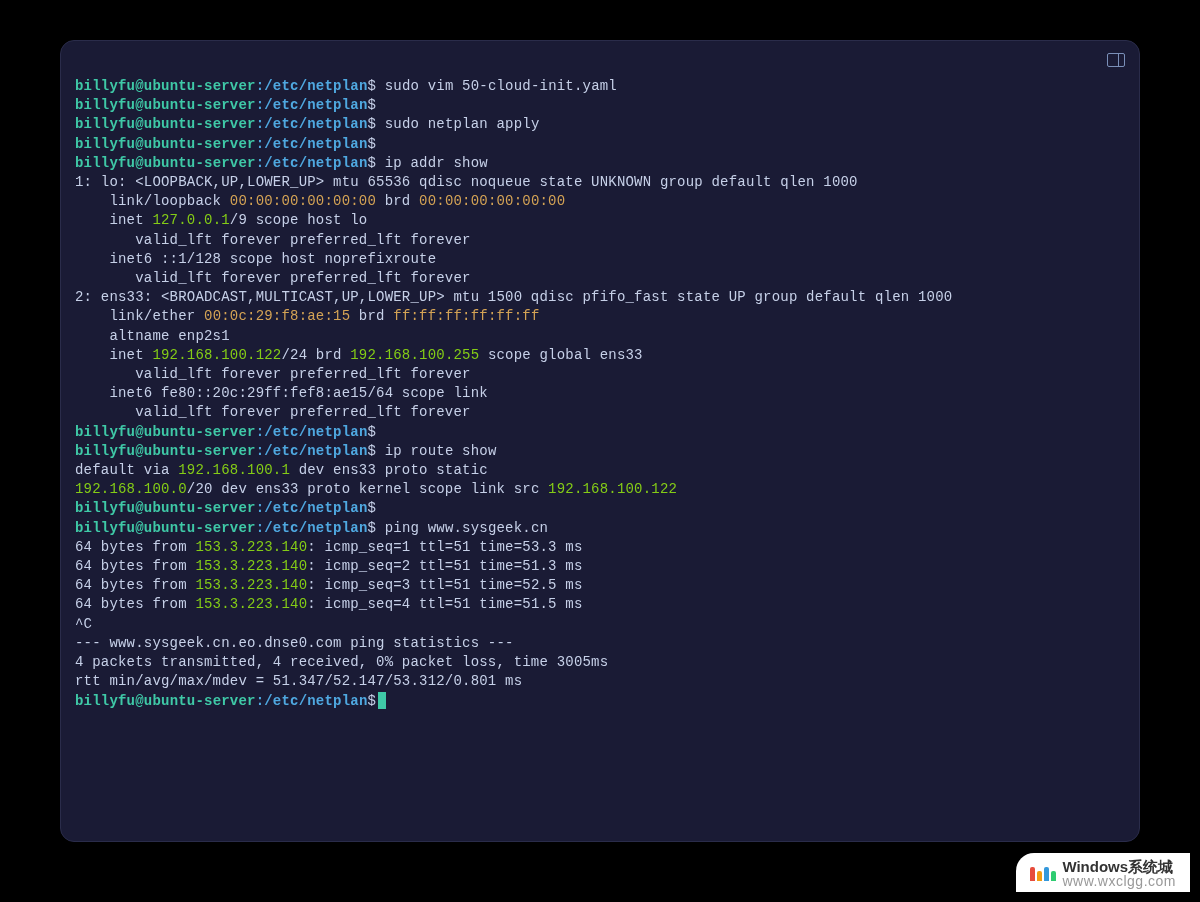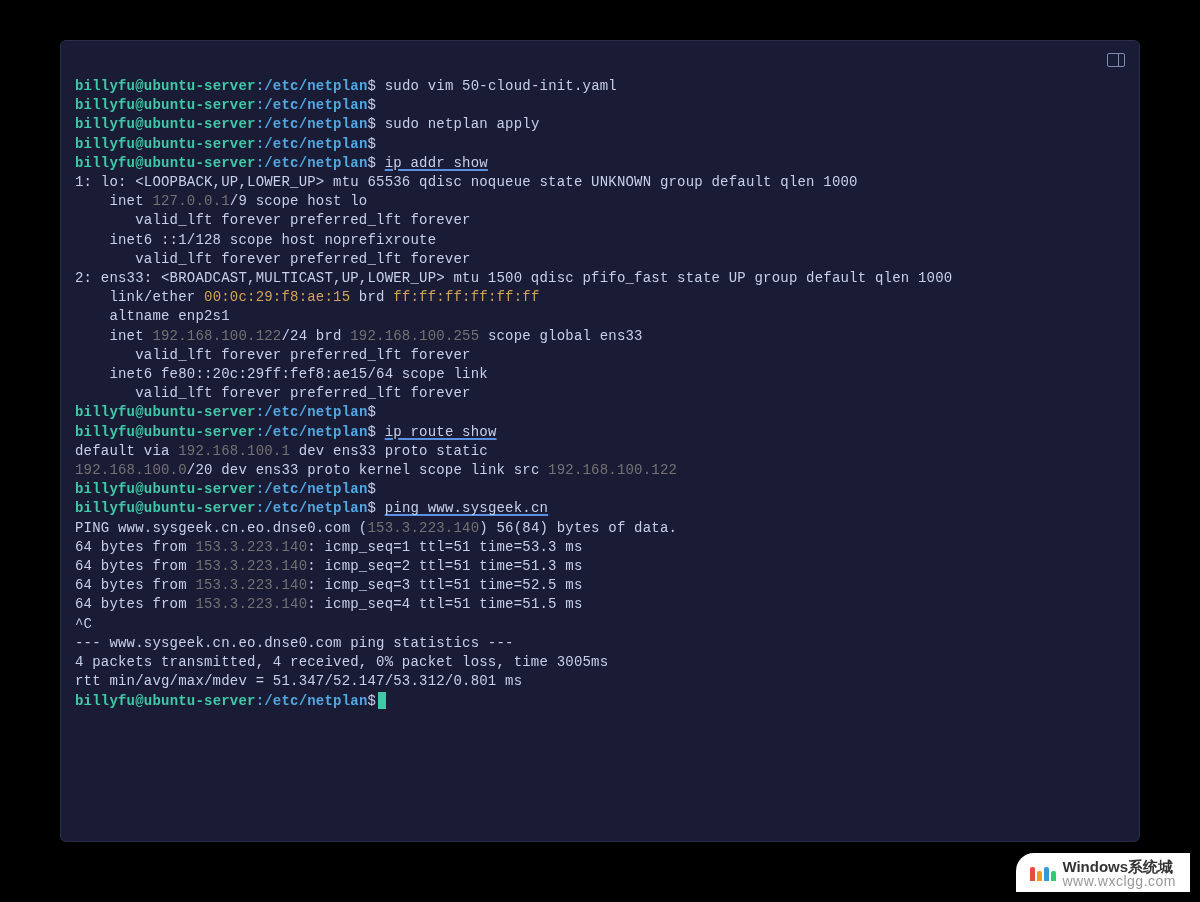--- a/index.html
+++ b/index.html
@@ -12,21 +12,21 @@
       position: relative;
       overflow: hidden;
     }
     .terminal-window {
       position: absolute;
       top: 40px;
       left: 60px;
       right: 60px;
       bottom: 60px;
       background: #1a1b35;
-      border-radius: 6px;
+      border-radius: 14px;
       border: 1px solid #2a2c4a;
       overflow: hidden;
     }
     .window-controls {
       position: absolute;
       top: 12px;
       right: 14px;
       display: flex;
       gap: 6px;
       align-items: center;
@@ -52,23 +52,23 @@
       line-height: 19.2px;
       letter-spacing: 0.2px;
     }
     .line { white-space: pre; }
     .user { color: #3fc9a7; font-weight: bold; }
     .host { color: #3fc9a7; font-weight: bold; }
     .path { color: #4fa8e0; font-weight: bold; }
     .dollar { color: #c6d0e8; }
     .cmd { color: #c6d0e8; }
     .output { color: #c6d0e8; }
-    .ip { color: #737373; text-align: right; }
+    .ip { color: #84cc16; text-align: right; }
     .mac { color: #d4a355; }
-    .underline { text-decoration: underline; text-decoration-color: #5a90e2; text-decoration-thickness: 2px; text-underline-offset: 2px; }
+    .underline { text-decoration-color: #5a90e2; text-decoration-thickness: 2px; text-underline-offset: 2px; }
     .cursor {
       display: inline-block;
       width: 8px;
       height: 17px;
       background: #3fc9a7;
       vertical-align: text-bottom;
       margin-left: 2px;
     }
     .watermark {
       position: absolute;
@@ -101,20 +101,21 @@
 
 <div class="line"><span class="user">billyfu</span><span class="user">@</span><span class="host">ubuntu-server</span><span class="path">:</span><span class="path">/etc/netplan</span><span class="dollar">$</span></div>
 
 <div class="line"><span class="user">billyfu</span><span class="user">@</span><span class="host">ubuntu-server</span><span class="path">:</span><span class="path">/etc/netplan</span><span class="dollar">$</span><span class="cmd"> </span><span class="cmd">sudo netplan apply</span></div>
 
 <div class="line"><span class="user">billyfu</span><span class="user">@</span><span class="host">ubuntu-server</span><span class="path">:</span><span class="path">/etc/netplan</span><span class="dollar">$</span></div>
 
 <div class="line"><span class="user">billyfu</span><span class="user">@</span><span class="host">ubuntu-server</span><span class="path">:</span><span class="path">/etc/netplan</span><span class="dollar">$</span><span class="cmd"> </span><span class="cmd underline">ip addr show</span></div>
 
 <div class="line output">1: lo: &lt;LOOPBACK,UP,LOWER_UP&gt; mtu 65536 qdisc noqueue state UNKNOWN group default qlen 1000</div>
+<div class="line"><span class="output">    link/loopback </span><span class="mac">00:00:00:00:00:00</span><span class="output"> brd </span><span class="mac">00:00:00:00:00:00</span></div>
 <div class="line"><span class="output">    inet </span><span class="ip">127.0.0.1</span><span class="output">/9 scope host lo</span></div>
 <div class="line output">       valid_lft forever preferred_lft forever</div>
 <div class="line output">    inet6 ::1/128 scope host noprefixroute</div>
 <div class="line output">       valid_lft forever preferred_lft forever</div>
 <div class="line output">2: ens33: &lt;BROADCAST,MULTICAST,UP,LOWER_UP&gt; mtu 1500 qdisc pfifo_fast state UP group default qlen 1000</div>
 <div class="line"><span class="output">    link/ether </span><span class="mac">00:0c:29:f8:ae:15</span><span class="output"> brd </span><span class="mac">ff:ff:ff:ff:ff:ff</span></div>
 <div class="line output">    altname enp2s1</div>
 <div class="line"><span class="output">    inet </span><span class="ip">192.168.100.122</span><span class="output">/24 brd </span><span class="ip">192.168.100.255</span><span class="output"> scope global ens33</span></div>
 <div class="line output">       valid_lft forever preferred_lft forever</div>
 <div class="line output">    inet6 fe80::20c:29ff:fef8:ae15/64 scope link</div>
@@ -124,21 +125,20 @@
 
 <div class="line"><span class="user">billyfu</span><span class="user">@</span><span class="host">ubuntu-server</span><span class="path">:</span><span class="path">/etc/netplan</span><span class="dollar">$</span><span class="cmd"> </span><span class="cmd underline">ip route show</span></div>
 
 <div class="line"><span class="output">default via </span><span class="ip">192.168.100.1</span><span class="output"> dev ens33 proto static</span></div>
 <div class="line"><span class="ip">192.168.100.0</span><span class="output">/20 dev ens33 proto kernel scope link src </span><span class="ip">192.168.100.122</span></div>
 
 <div class="line"><span class="user">billyfu</span><span class="user">@</span><span class="host">ubuntu-server</span><span class="path">:</span><span class="path">/etc/netplan</span><span class="dollar">$</span></div>
 
 <div class="line"><span class="user">billyfu</span><span class="user">@</span><span class="host">ubuntu-server</span><span class="path">:</span><span class="path">/etc/netplan</span><span class="dollar">$</span><span class="cmd"> </span><span class="cmd underline">ping www.sysgeek.cn</span></div>
 
-<div class="line"><span class="output">PING www.sysgeek.cn.eo.dnse0.com (</span><span class="ip">153.3.223.140</span><span class="output">) 56(84) bytes of data.</span></div>
 <div class="line"><span class="output">64 bytes from </span><span class="ip">153.3.223.140</span><span class="output">: icmp_seq=1 ttl=51 time=53.3 ms</span></div>
 <div class="line"><span class="output">64 bytes from </span><span class="ip">153.3.223.140</span><span class="output">: icmp_seq=2 ttl=51 time=51.3 ms</span></div>
 <div class="line"><span class="output">64 bytes from </span><span class="ip">153.3.223.140</span><span class="output">: icmp_seq=3 ttl=51 time=52.5 ms</span></div>
 <div class="line"><span class="output">64 bytes from </span><span class="ip">153.3.223.140</span><span class="output">: icmp_seq=4 ttl=51 time=51.5 ms</span></div>
 <div class="line output">^C</div>
 <div class="line output">--- www.sysgeek.cn.eo.dnse0.com ping statistics ---</div>
 <div class="line output">4 packets transmitted, 4 received, 0% packet loss, time 3005ms</div>
 <div class="line output">rtt min/avg/max/mdev = 51.347/52.147/53.312/0.801 ms</div>
 
 <div class="line"><span class="user">billyfu</span><span class="user">@</span><span class="host">ubuntu-server</span><span class="path">:</span><span class="path">/etc/netplan</span><span class="dollar">$</span><span class="cursor"></span></div>

